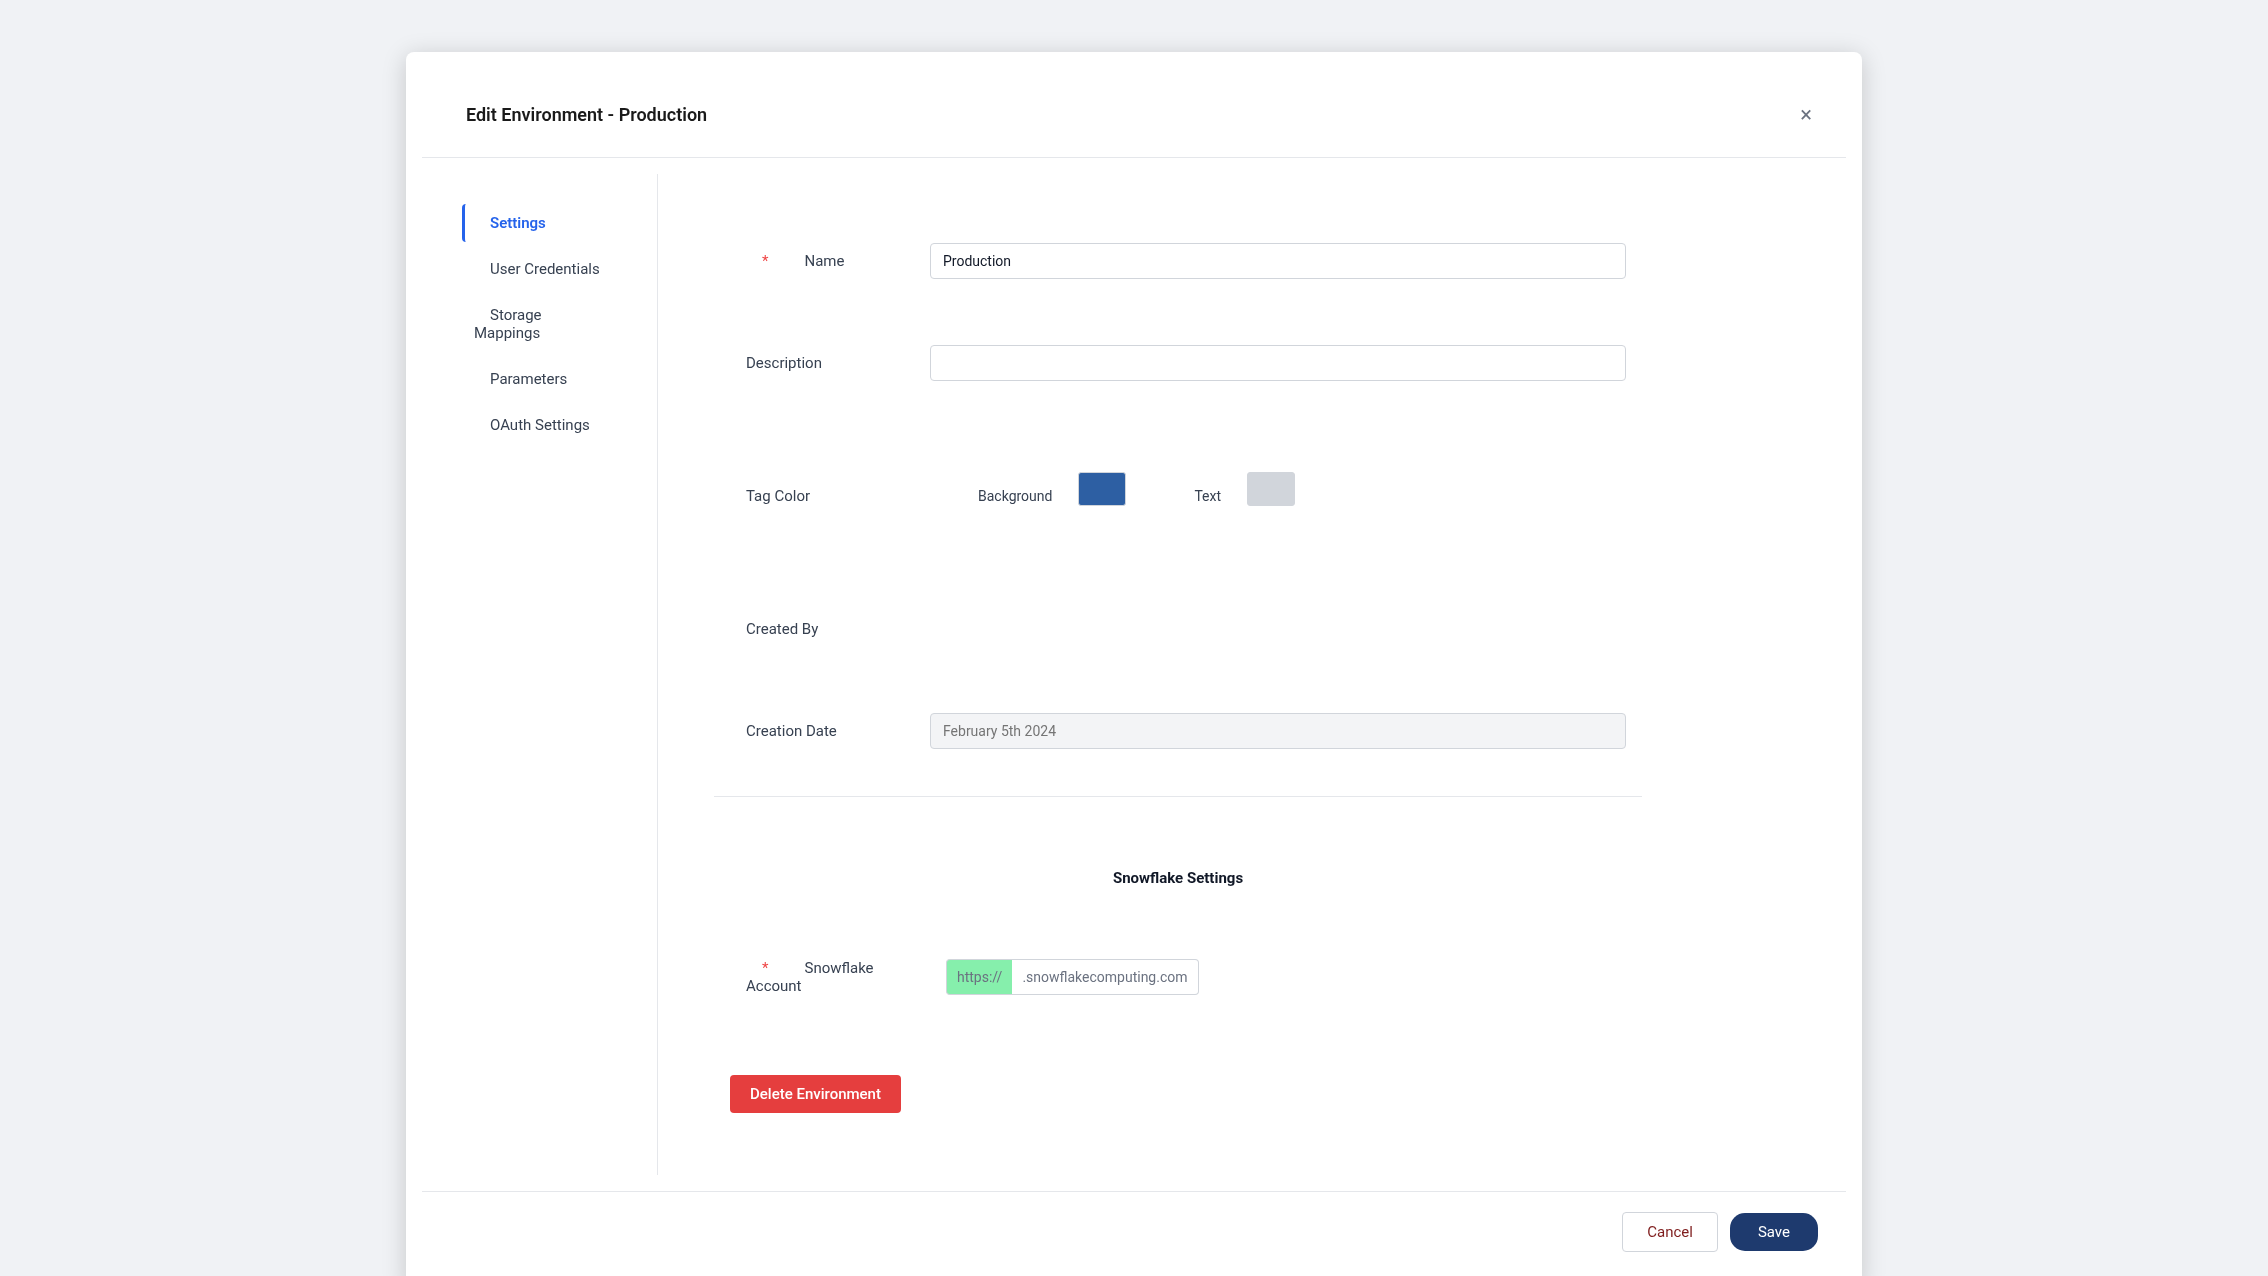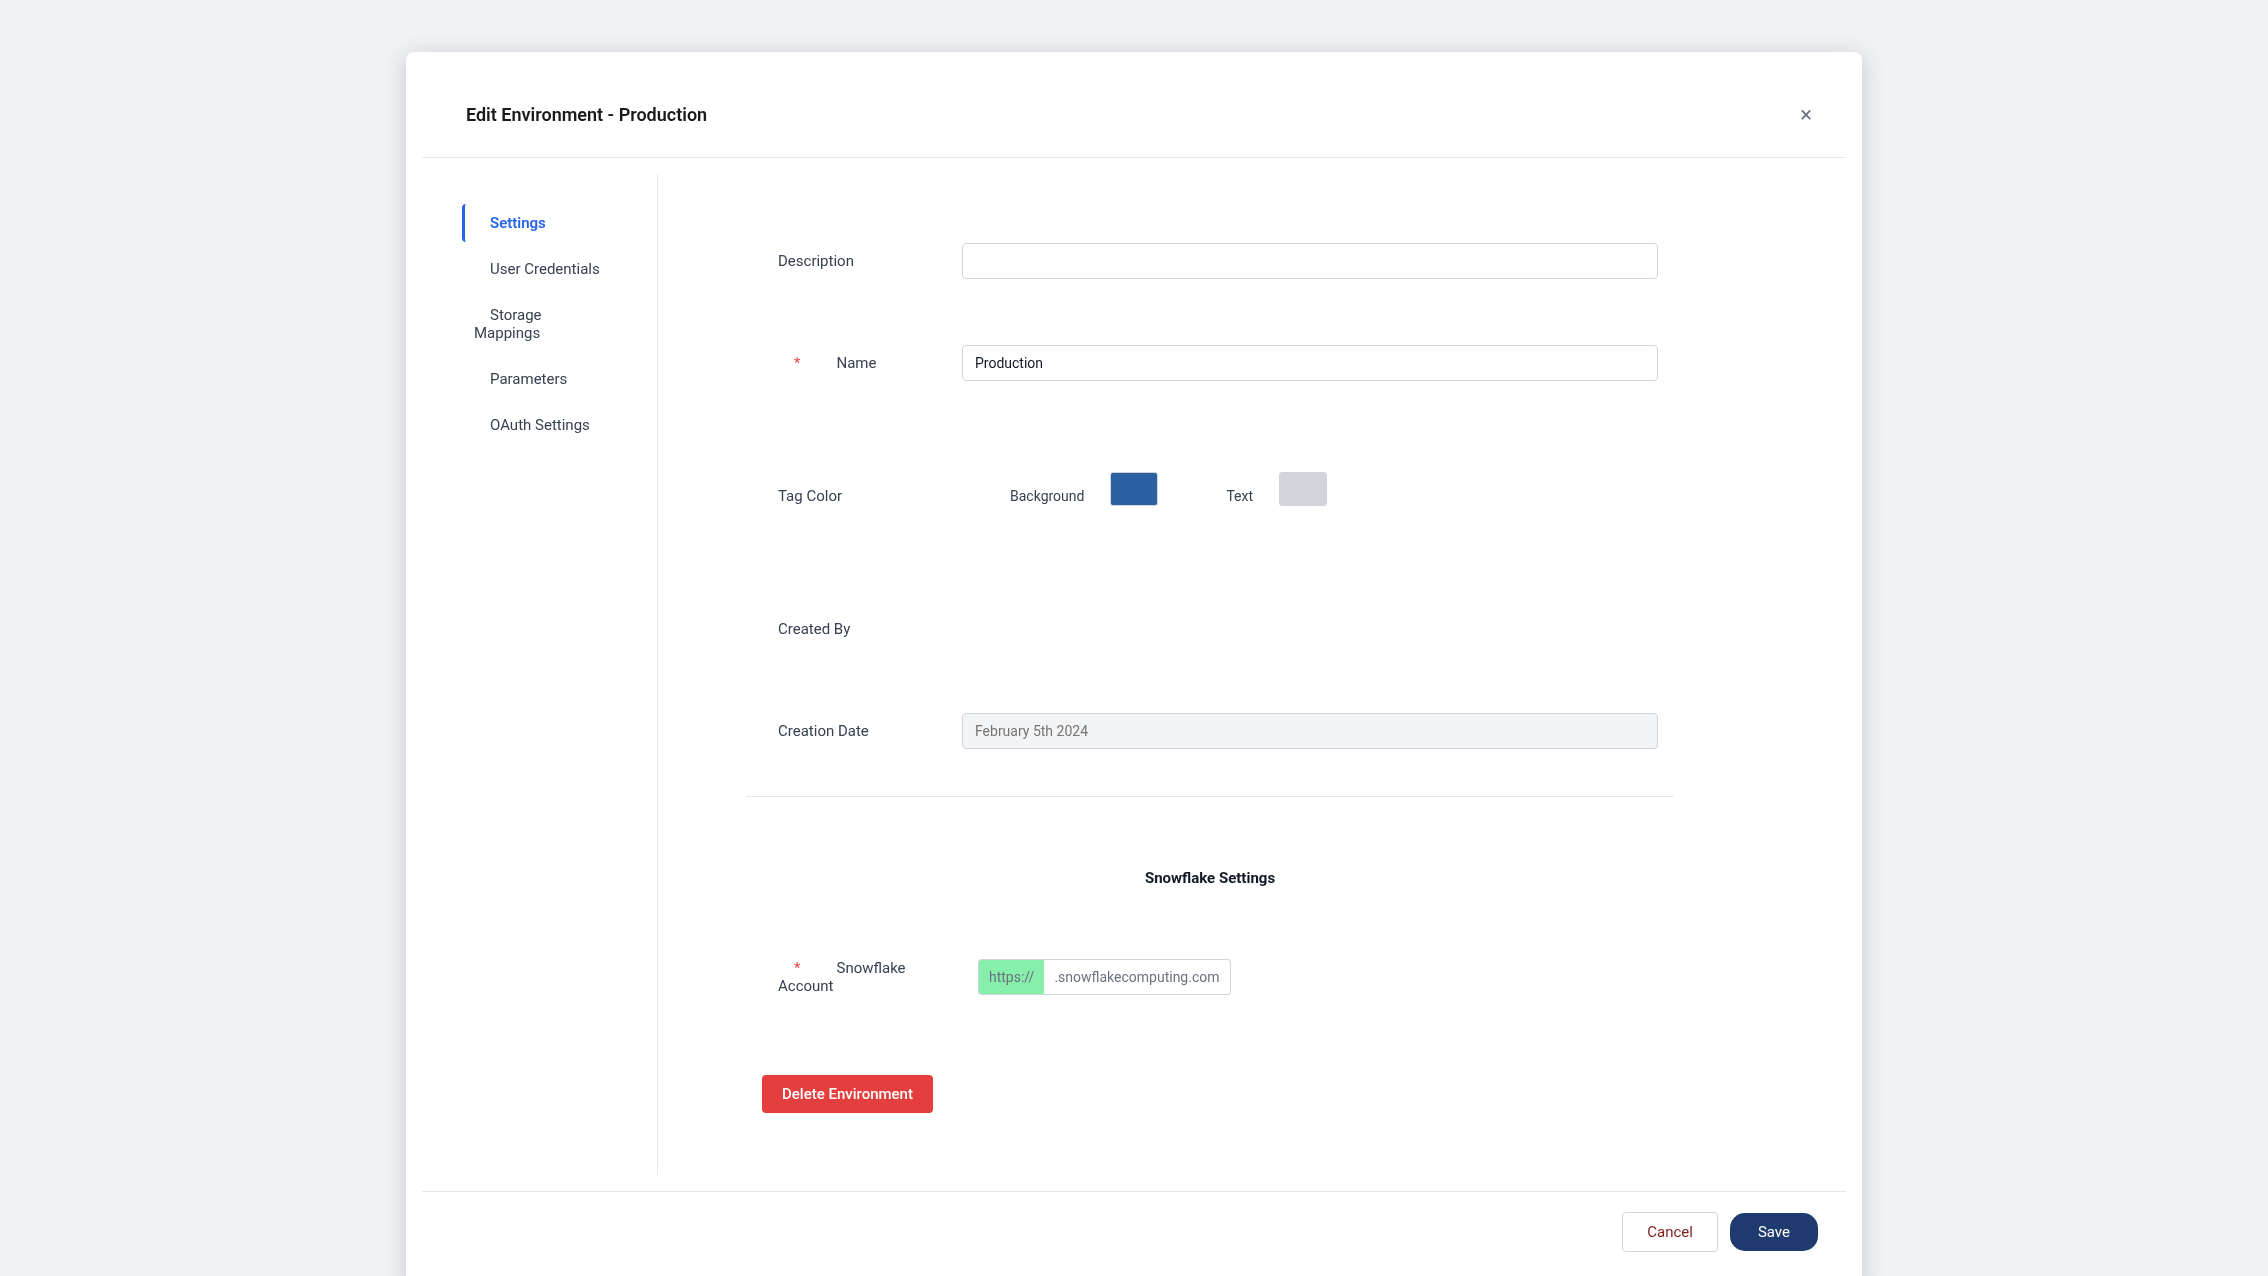--- a/index.html
+++ b/index.html
@@ -56,21 +56,20 @@
       cursor: pointer;
       color: #6b7280;
       font-size: 22px;
       line-height: 1;
       padding: 2px 6px;
     }
 
     .modal-body {
       display: flex;
       flex: 1;
-      gap: 32px;
     }
 
     .sidebar {
       width: 220px;
       padding: 30px 24px;
       border-right: 1px solid #e5e7eb;
       display: flex;
       flex-direction: column;
       gap: 8px;
     }
@@ -290,29 +289,29 @@
         </div>
         <div class="sidebar-item">
           <span>OAuth Settings</span>
         </div>
       </div>
 
       <div class="content">
         <div class="form-section">
 
           <div class="form-row">
-            <div class="form-label">Description</div>
-            <input class="form-input" type="text" style="">
-          </div>
-
-          <div class="form-row">
             <div class="form-label">
               <span class="required-star">*</span><span>Name</span>
             </div>
             <input class="form-input" type="text" value="Production" style="">
+          </div>
+
+          <div class="form-row">
+            <div class="form-label">Description</div>
+            <input class="form-input" type="text" style="">
           </div>
 
           <div class="form-row">
             <div class="form-label">Tag Color</div>
             <div class="tag-color-row">
               <div class="color-group">
                 <span class="color-group-label">Background</span>
                 <div class="color-swatch blue"></div>
               </div>
               <div class="color-group">

